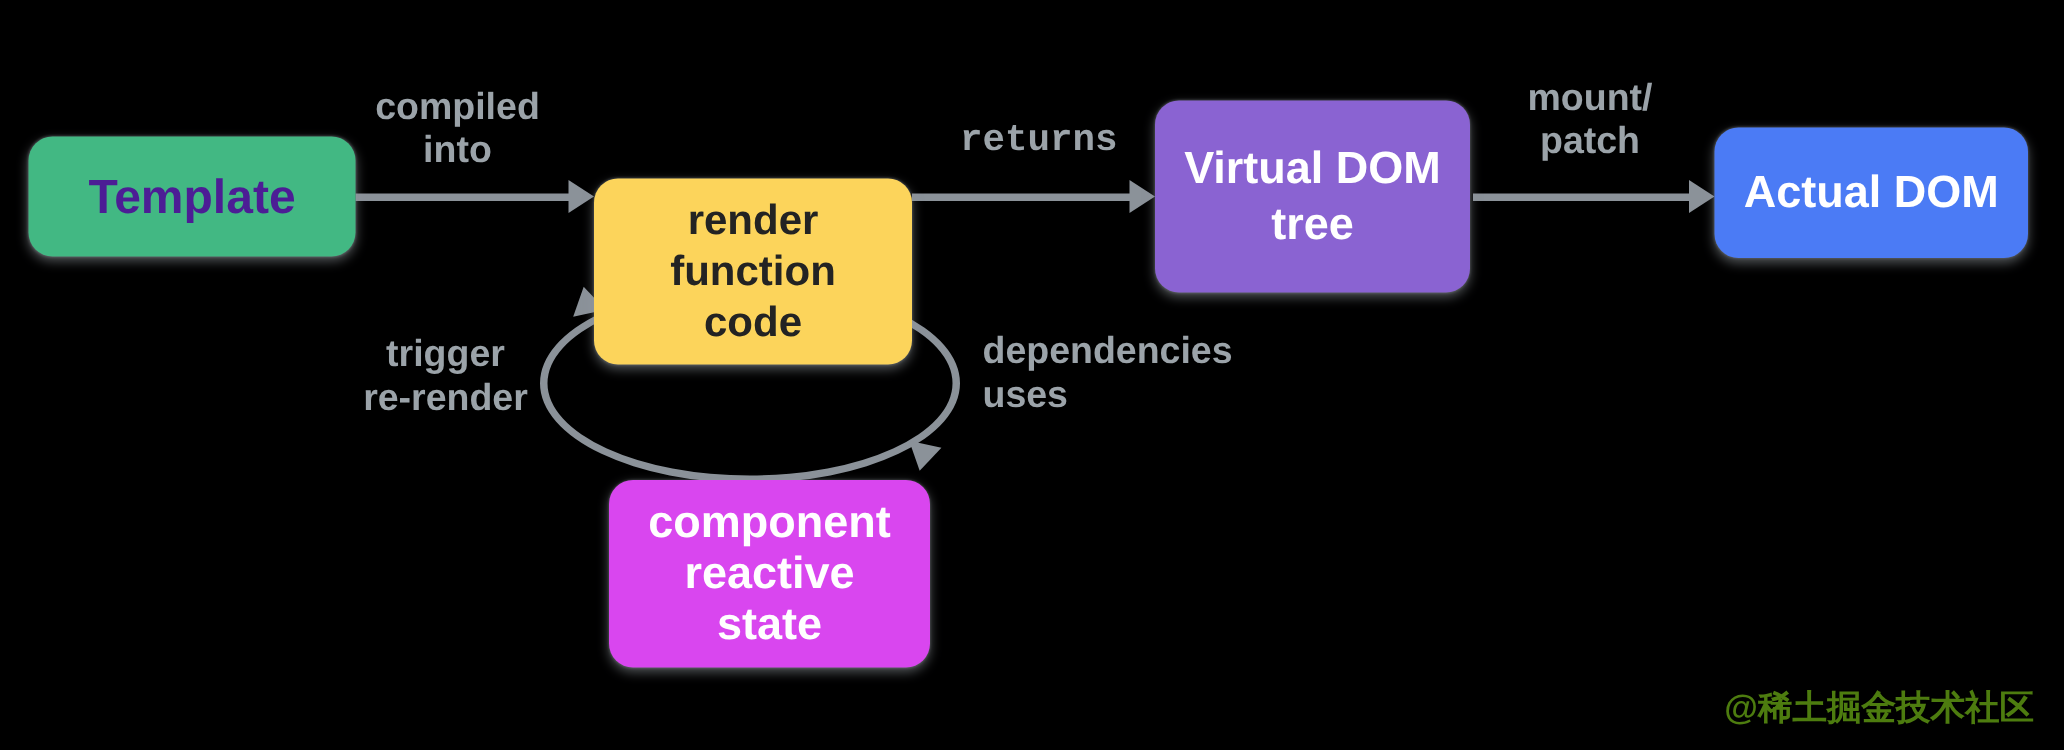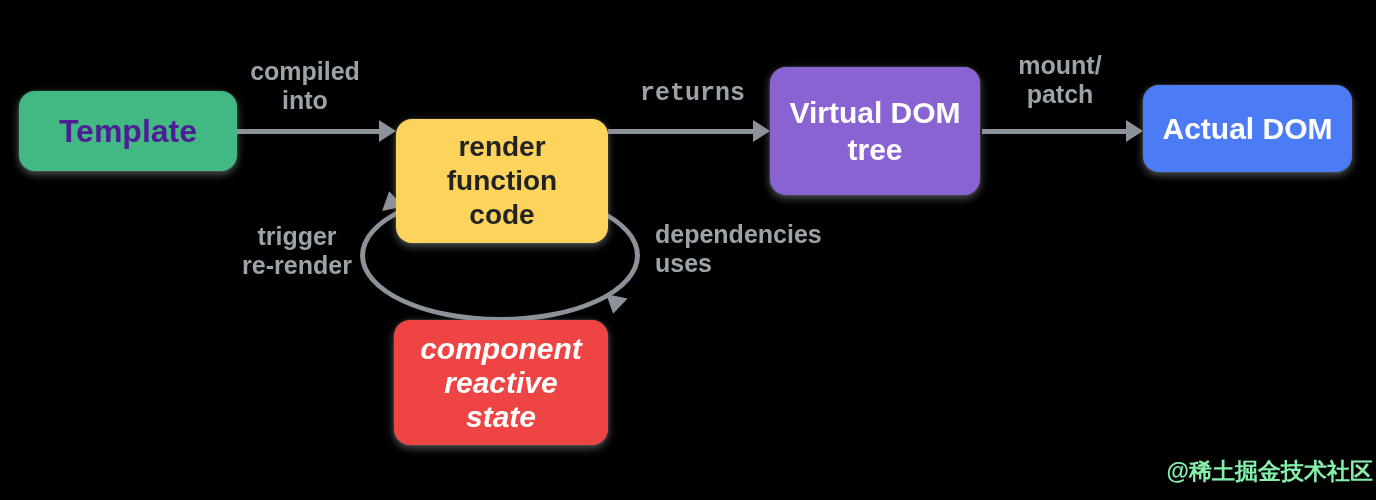--- a/index.html
+++ b/index.html
@@ -15,21 +15,21 @@
     align-items:center;justify-content:center;
     border-radius:16px;z-index:2;
     box-shadow:0 3px 8px rgba(148,155,161,0.55), 0 0 2px rgba(148,155,161,0.45);
     font-weight:bold;text-align:center;
   }
   .node .ln{display:block;}
   .node-template{left:19px;top:91px;width:218px;height:80px;background:#42b883;color:#4c1d95;font-size:32px;}
   .node-render{left:396px;top:71px;width:212px;height:124px;background:#fcd45b;color:#232323;font-size:28px;line-height:34px;margin-top:48px;}
   .node-vdom{left:770px;top:67px;width:210px;height:128px;background:#8a63d2;color:#ffffff;font-size:30px;line-height:37px;}
   .node-actual{left:1143px;top:85px;width:209px;height:87px;background:#4b7bf5;color:#ffffff;font-size:30px;}
-  .node-state{left:394px;top:320px;width:214px;height:125px;background:#ef4444;color:#ffffff;font-size:30px;line-height:34px;font-style:italic;}
+  .node-state{left:406px;top:320px;width:214px;height:125px;background:#d946ef;color:#ffffff;font-size:30px;line-height:34px;}
   
   .shaft{position:absolute;height:5px;background:#8b9299;z-index:1;}
   .head-right{
     position:absolute;width:0;height:0;z-index:1;
     border-top:11px solid transparent;border-bottom:11px solid transparent;
     border-left:17px solid #8b9299;
   }
   .shaft-1{left:237px;top:129px;width:144px;}
   .shaft-2{left:608px;top:129px;width:147px;}
   .shaft-3{left:982px;top:129px;width:146px;}
@@ -57,22 +57,22 @@
     line-height:29px;text-align:center;z-index:1;
   }
   .elabel .ln{display:block;}
   .elabel-compiled{left:225px;top:57px;width:160px;}
   .elabel-returns{left:640px;top:79px;width:100px;font-family:Liberation Mono, monospace;}
   .elabel-mount{left:990px;top:51px;width:140px;}
   .elabel-trigger{left:217px;top:222px;width:160px;}
   .elabel-uses{left:655px;top:220px;width:200px;text-align:left;}
   
   .watermark{
-    position:absolute;right:3px;top:456px;z-index:3;
-    color:#86efac;font-size:23px;font-weight:bold;
+    position:absolute;right:20px;top:456px;z-index:3;
+    color:#4d7c0f;font-size:23px;font-weight:bold;
     text-shadow:1px 2px 2px #000000;
   }
 </style>
 </head>
 <body>
 
 <div class="stage">
 
   <div class="loop"></div>
   <div class="head-up"></div>

